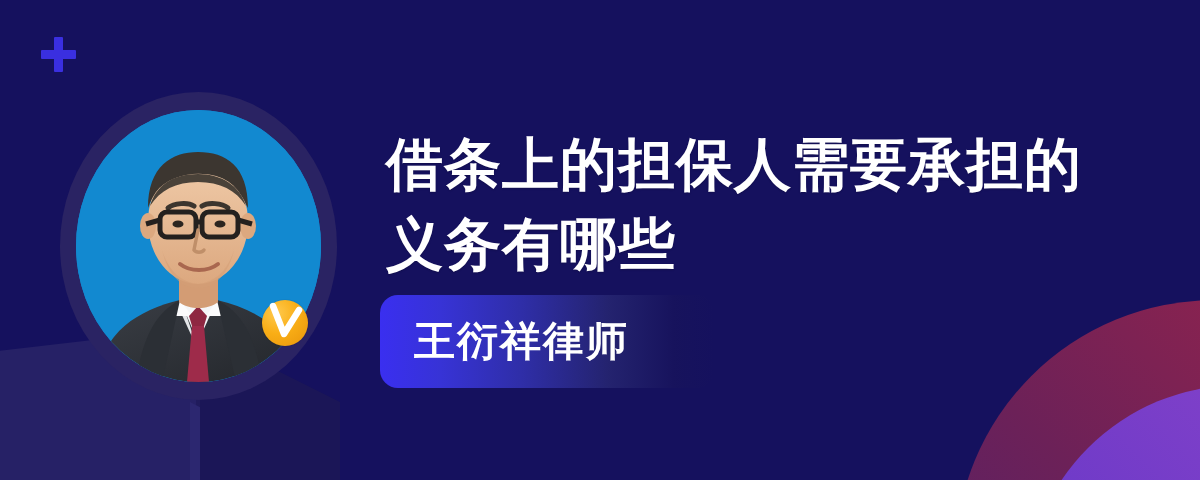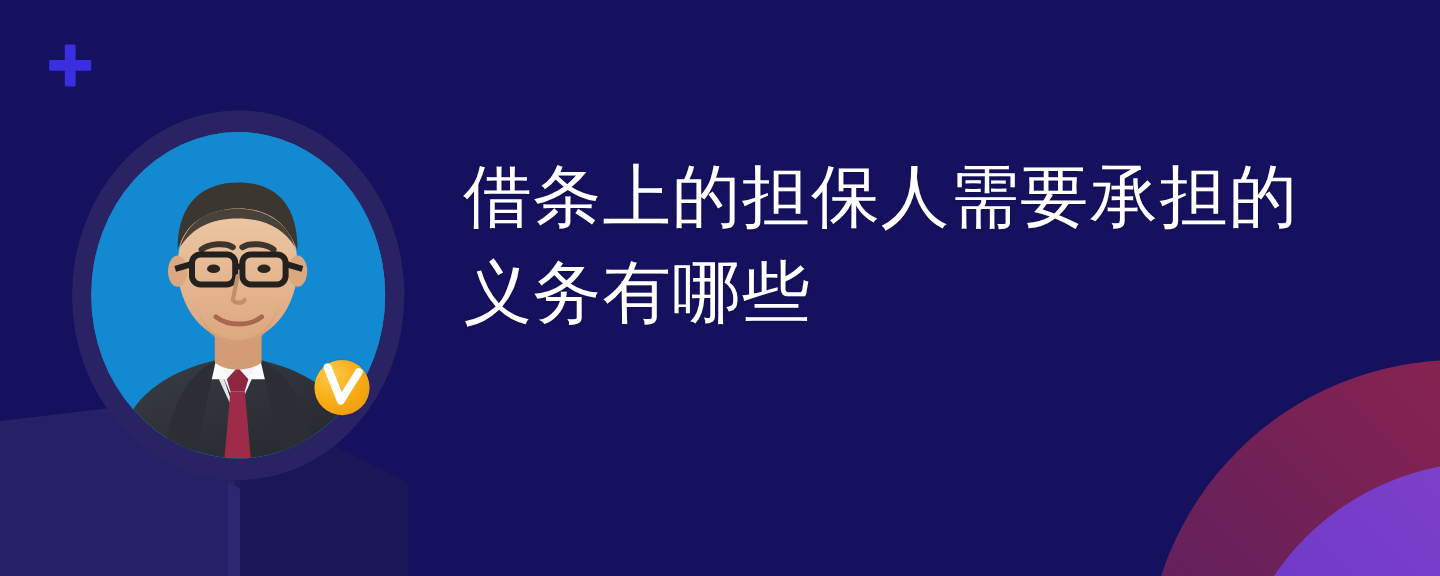--- a/index.html
+++ b/index.html
@@ -93,21 +93,21 @@
 
   
   .headline {
     position: absolute;
     left: 386px;
     top: 124px;
     width: 700px;
     color: #ffffff;
     font-size: 57px;
     line-height: 80px;
-    font-weight: 400;
+    font-weight: 700;
     letter-spacing: 1px;
     white-space: pre-wrap;
     text-shadow: 0 1px 2px rgba(0,0,0,0.18);
   }
 
   
   .name-badge {
     position: absolute;
     left: 380px;
     top: 295px;
@@ -245,14 +245,17 @@
 
     <div class="verified-badge">
       <svg class="v-mark" viewBox="0 0 46 46">
         <path d="M11,6 L22,34 L37,10" stroke="#ffffff" stroke-width="6.5" fill="none" stroke-linecap="round" stroke-linejoin="round"></path>
       </svg>
     </div>
   </div>
 
   <div class="headline">借条上的担保人需要承担的义务有哪些</div>
 
+  <div class="name-badge">
+    <span class="name-text">王衍祥律师</span>
+  </div>
 
 </div>
 
 </body></html>

